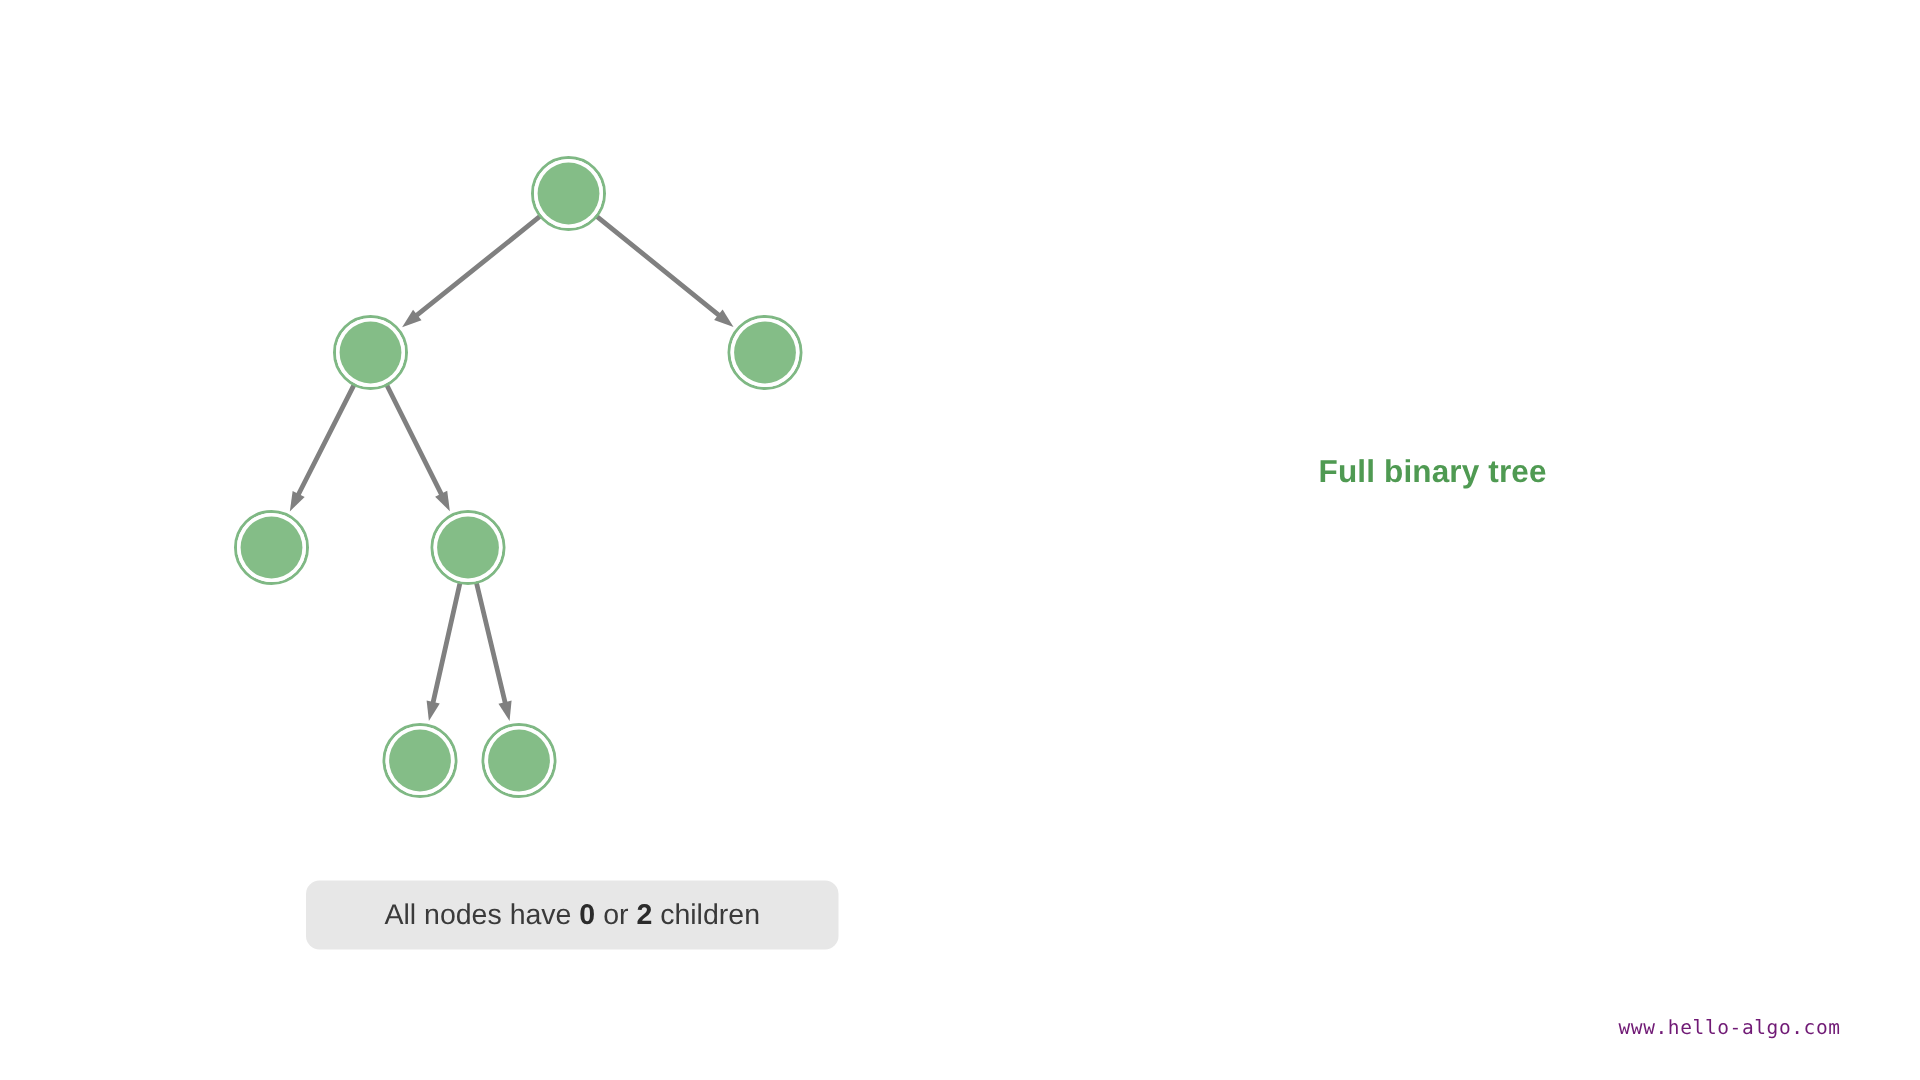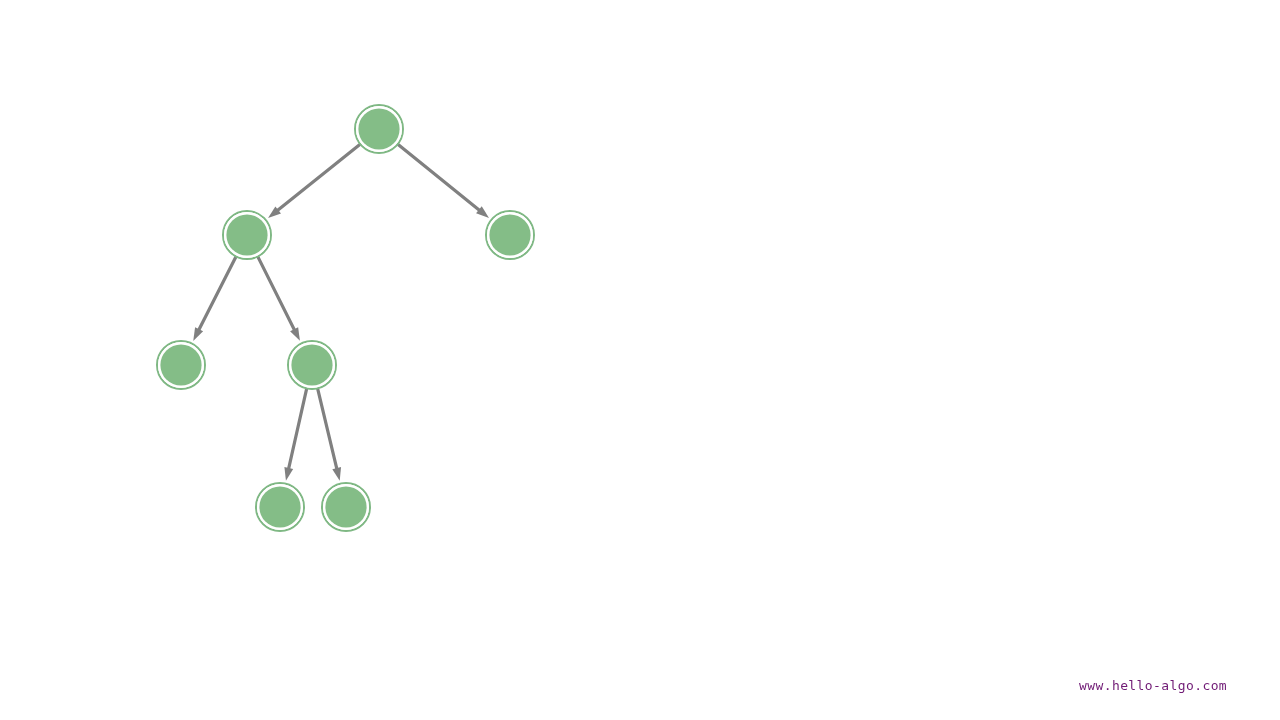--- a/index.html
+++ b/index.html
@@ -159,17 +159,23 @@
           <circle cx="280" cy="507" r="20.6" class="node-core" fill="#84bd87"></circle>
         </g>
         <g>
           <circle cx="346" cy="507" r="24" class="node-ring" stroke="#7fb884"></circle>
           <circle cx="346" cy="507" r="21.8" class="node-gap"></circle>
           <circle cx="346" cy="507" r="20.6" class="node-core" fill="#84bd87"></circle>
         </g>
       </g>
   </svg>
 
+  <div id="title-label">Full binary tree</div>
 
+  <div id="caption-box">
+    <div id="caption-text">
+      <span>All nodes have </span><span class="strong">0</span><span> or </span><span class="strong">2</span><span> children</span>
+    </div>
+  </div>
 
   <div id="watermark">www.hello-algo.com</div>
 
 </div>
 
 </body></html>

